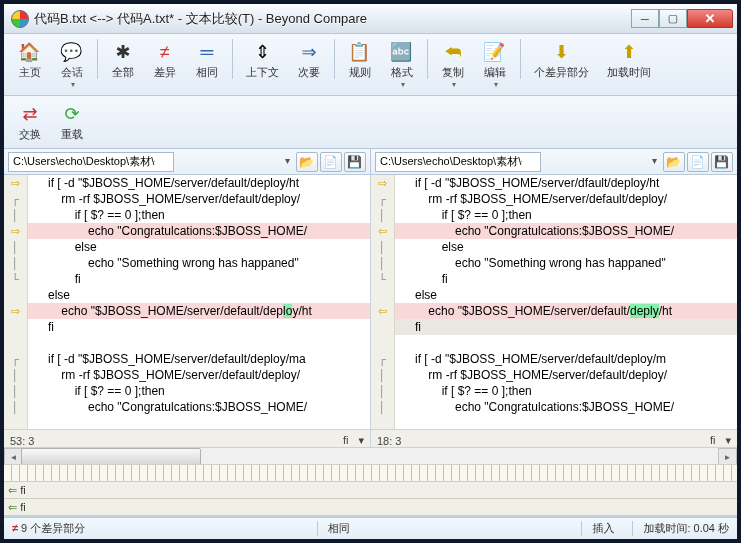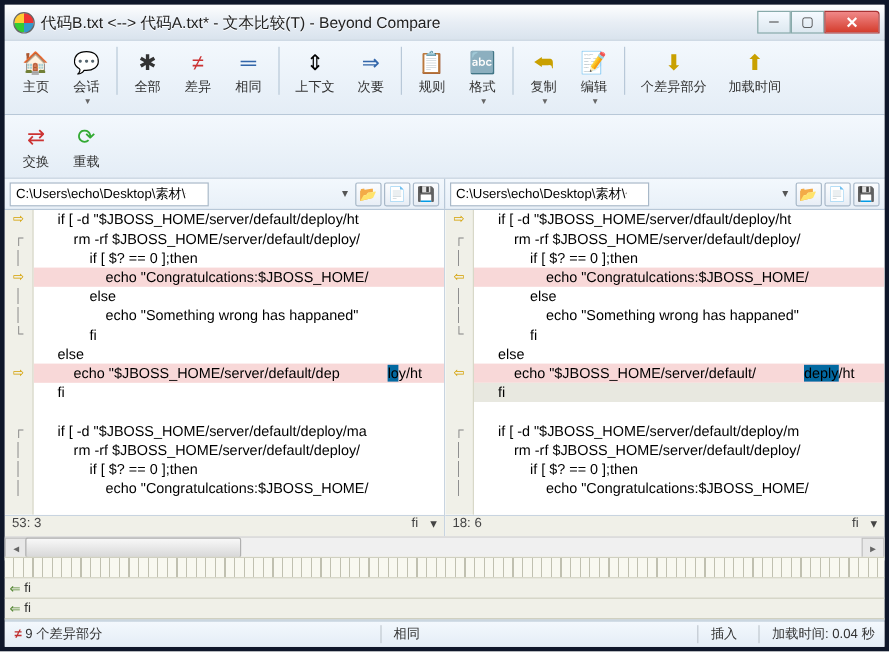--- a/index.html
+++ b/index.html
@@ -34,22 +34,22 @@
 .pane:last-child { border-right:none; }
 .code { flex:1; display:flex; overflow:hidden; font-family:Consolas,"Courier New",monospace; font-size:12px; line-height:16px; background:#fff; position:relative; }
 .gutter { width:24px; background:#f0f0e8; border-right:1px solid #d8d8c8; }
 .grow { height:16px; display:flex; align-items:center; justify-content:center; font-size:11px; }
 .arrow-r { color:#d4a000; }
 .arrow-l { color:#d4a000; }
 .bracket { color:#888; }
 .codetext { flex:1; overflow:hidden; white-space:pre; }
 .cline { height:16px; padding-left:20px; }
 .cline.diff { background:#f8d8d8; }
-.hl { background:#0369a1;margin-left:40px; }
-.panestat { height:18px; background:#f0f0e8; border-top:1px solid #c8d4e0; display:flex; align-items:flex-start; padding:0 6px; font-size:11px; color:#444; }
+.hl { background:#86efac; }
+.panestat { height:18px; background:#f0f0e8; border-top:1px solid #c8d4e0; display:flex; align-items:flex-end; padding:0 6px; font-size:11px; color:#444; }
 .panestat .psr { margin-left:auto; display:flex; gap:10px; }
 .hscroll { height:17px; background:#f0f0f0; border-top:1px solid #d0d0d0; position:relative; }
 .hscroll:before { content:"◄"; position:absolute; left:0; top:0; width:17px; height:17px; background:#e8e8e8; border:1px solid #c0c0c0; display:flex; align-items:center; justify-content:center; font-size:8px; color:#666; }
 .hscroll:after { content:"►"; position:absolute; right:0; top:0; width:17px; height:17px; background:#e8e8e8; border:1px solid #c0c0c0; display:flex; align-items:center; justify-content:center; font-size:8px; color:#666; }
 .hthumb { position:absolute; left:17px; top:0; width:180px; height:17px; background:linear-gradient(#f8f8f8,#d8d8d8); border:1px solid #b0b0b0; border-radius:2px; }
 .ruler { height:18px; background:#f8f8f0; border-top:1px solid #d0d0c0; border-bottom:1px solid #d0d0c0; position:relative; overflow:hidden; }
 .ruler:before { content:""; position:absolute; inset:0; background:repeating-linear-gradient(90deg,transparent 0,transparent 7px,#c0c0b0 7px,#c0c0b0 8px); }
 .bottomtabs { background:#f0f0e8; border-bottom:1px solid #c8d4e0; }
 .btab { height:17px; padding:0 10px 0 4px; display:flex; align-items:center; gap:3px; font-size:11px; color:#333; border-bottom:1px solid #d0d0c0; }
 .btab .barrow { color:#5a8a3a; font-size:11px; }
@@ -210,21 +210,21 @@
             <div class="grow"></div>
             <div class="grow"></div>
             <div class="grow bracket">┌</div>
             <div class="grow bracket">│</div>
             <div class="grow bracket">│</div>
             <div class="grow bracket">│</div>
           </div>
         <div class="codetext" id="rcode"><div class="cline">if [ -d "$JBOSS_HOME/server/dfault/deploy/ht</div><div class="cline">    rm -rf $JBOSS_HOME/server/default/deploy/</div><div class="cline">        if [ $? == 0 ];then</div><div class="cline diff">            echo "Congratulcations:$JBOSS_HOME/</div><div class="cline">        else</div><div class="cline">            echo "Something wrong has happaned"</div><div class="cline">        fi</div><div class="cline">else</div><div class="cline diff">    echo "$JBOSS_HOME/server/default/<span class="hl">deply</span>/ht</div><div class="cline " style="background: rgb(232, 232, 224);">fi</div><div class="cline"></div><div class="cline">if [ -d "$JBOSS_HOME/server/default/deploy/m</div><div class="cline">    rm -rf $JBOSS_HOME/server/default/deploy/</div><div class="cline">        if [ $? == 0 ];then</div><div class="cline">            echo "Congratulcations:$JBOSS_HOME/</div></div>
       </div>
       <div class="panestat">
-        <span>18: 6</span>
+        <span>18: 3</span>
         <span class="psr">
             <span>fi</span>
             <span>▾</span>
           </span>
       </div>
     </div>
   </div>
 
   <div class="hscroll">
       <div class="hthumb"></div>

